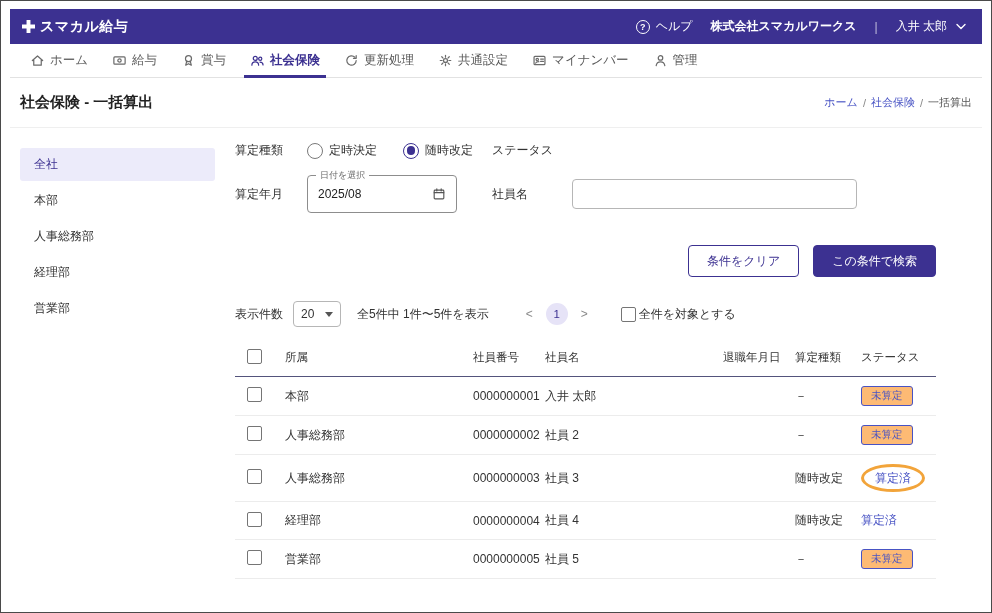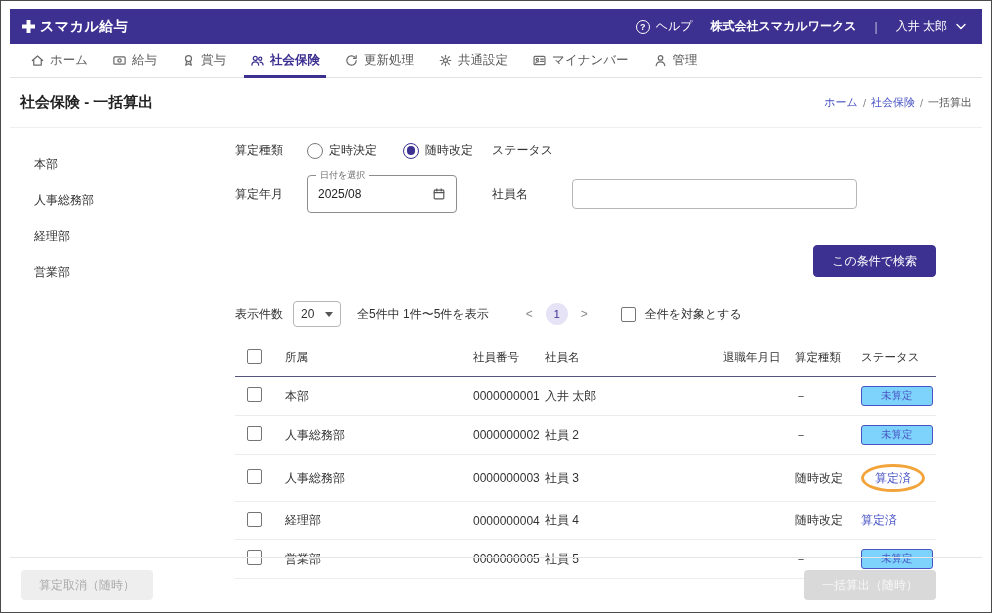--- a/index.html
+++ b/index.html
@@ -83,34 +83,34 @@
   .btn-primary { background:#3c3191; border:1px solid #3c3191; color:#fff; }
 
   
   .list-controls { display:flex; align-items:center; margin-top:24px; font-size:12px; color:#333; }
   .select.small { width:48px; height:26px; padding:0 7px; margin-left:10px; }
   .summary { margin-left:16px; }
   .pagination { display:flex; align-items:center; margin-left:34px; gap:10px; }
   .pg-arrow { color:#8a8a8a; font-size:12px; cursor:pointer; padding:0 3px; }
   .pg-current { width:22px; height:22px; border-radius:50%; background:#e6e3f7; color:#3c3191;
                 display:flex; align-items:center; justify-content:center; font-size:11.5px; cursor:pointer; }
-  .select-all { display:flex; align-items:center; gap:9px; margin-left:30px; }
+  .select-all { display:flex; align-items:center; gap:3px; margin-left:30px; }
 
   input[type="checkbox"] { appearance:none; width:15px; height:15px; border:1.6px solid #757575;
                            border-radius:2px; background:#fff; cursor:pointer; }
 
   
   table { width:100%; border-collapse:collapse; margin-top:12px; table-layout:fixed; }
   th { font-size:11.5px; color:#333; font-weight:normal; text-align:left; padding:10px 4px;
        border-bottom:1px solid #54547c; }
   td { font-size:12px; color:#333; text-align:left; padding:9px 4px; border-bottom:1px solid #ececec;
        height:38px; overflow:hidden; white-space:nowrap; }
   .c-check { width:46px; padding-left:12px; }
-  .badge { display:inline-block; border:1px solid #4853c4; color:#4853c4; background:#7dd3fc;
-           font-size:10.5px; padding:2px 19px; border-radius:3px; }
+  .badge { display:inline-block; border:1px solid #4853c4; color:#4853c4; background:#fdba74;
+           font-size:10.5px; padding:2px 9px; border-radius:3px; }
   .status-link { color:#4853c4; font-size:12px; text-decoration:none; cursor:pointer; }
   .annotated { position:relative; display:inline-flex; align-items:center; justify-content:center;
                width:64px; height:28px; }
   .ellipse { position:absolute; inset:0; border:3px solid #f2a43a; border-radius:50%; pointer-events:none; }
 
   
   .footer { margin-top:auto; border-top:1px solid #e5e5e5; padding:12px 46px 4px 11px;
             display:flex; justify-content:space-between; align-items:center; flex:0 0 auto; }
   .btn-disabled-outline { background:#eeeeee; border:none; color:#ababab; height:30px; }
   .btn-disabled-primary { background:#d9d9d9; border:none; color:#f7f7f7; height:30px; }
@@ -211,20 +211,21 @@
       <span class="crumb-sep">/</span>
       <span class="crumb-link">社会保険</span>
       <span class="crumb-sep">/</span>
       <span>一括算出</span>
     </div>
   </div>
 
   <div class="content">
 
     <aside class="sidebar">
+      <div class="side-item active">全社</div>
       <div class="side-item">本部</div>
       <div class="side-item">人事総務部</div>
       <div class="side-item">経理部</div>
       <div class="side-item">営業部</div>
     </aside>
 
     <main class="main">
 
       <div class="frow">
         <div class="flabel">算定種類</div>
@@ -253,20 +254,21 @@
                 <rect x="2.5" y="3.5" width="11" height="10" rx="1"></rect>
                 <path d="M2.5 6.5h11M5.5 2v2.5M10.5 2v2.5"></path>
               </svg>
           </div>
         </div>
         <div class="flabel2">社員名</div>
         <input class="text-input" type="text" style="">
       </div>
 
       <div class="filter-actions">
+        <button class="btn btn-outline">条件をクリア</button>
         <button class="btn btn-primary">この条件で検索</button>
       </div>
 
       <div class="list-controls">
         <span>表示件数</span>
         <div class="select small">
           <span>20</span>
           <span class="caret"></span>
         </div>
         <span class="summary">全5件中 1件〜5件を表示</span>
@@ -351,18 +353,14 @@
             <td>社員 5</td>
             <td></td>
             <td>－</td>
             <td><span class="badge">未算定</span></td>
           </tr>
         </tbody>
       </table>
     </main>
   </div>
 
-  <footer class="footer">
-    <button class="btn btn-disabled-outline">算定取消（随時）</button>
-    <button class="btn btn-disabled-primary">一括算出（随時）</button>
-  </footer>
 
 </div>
 
 </body></html>

